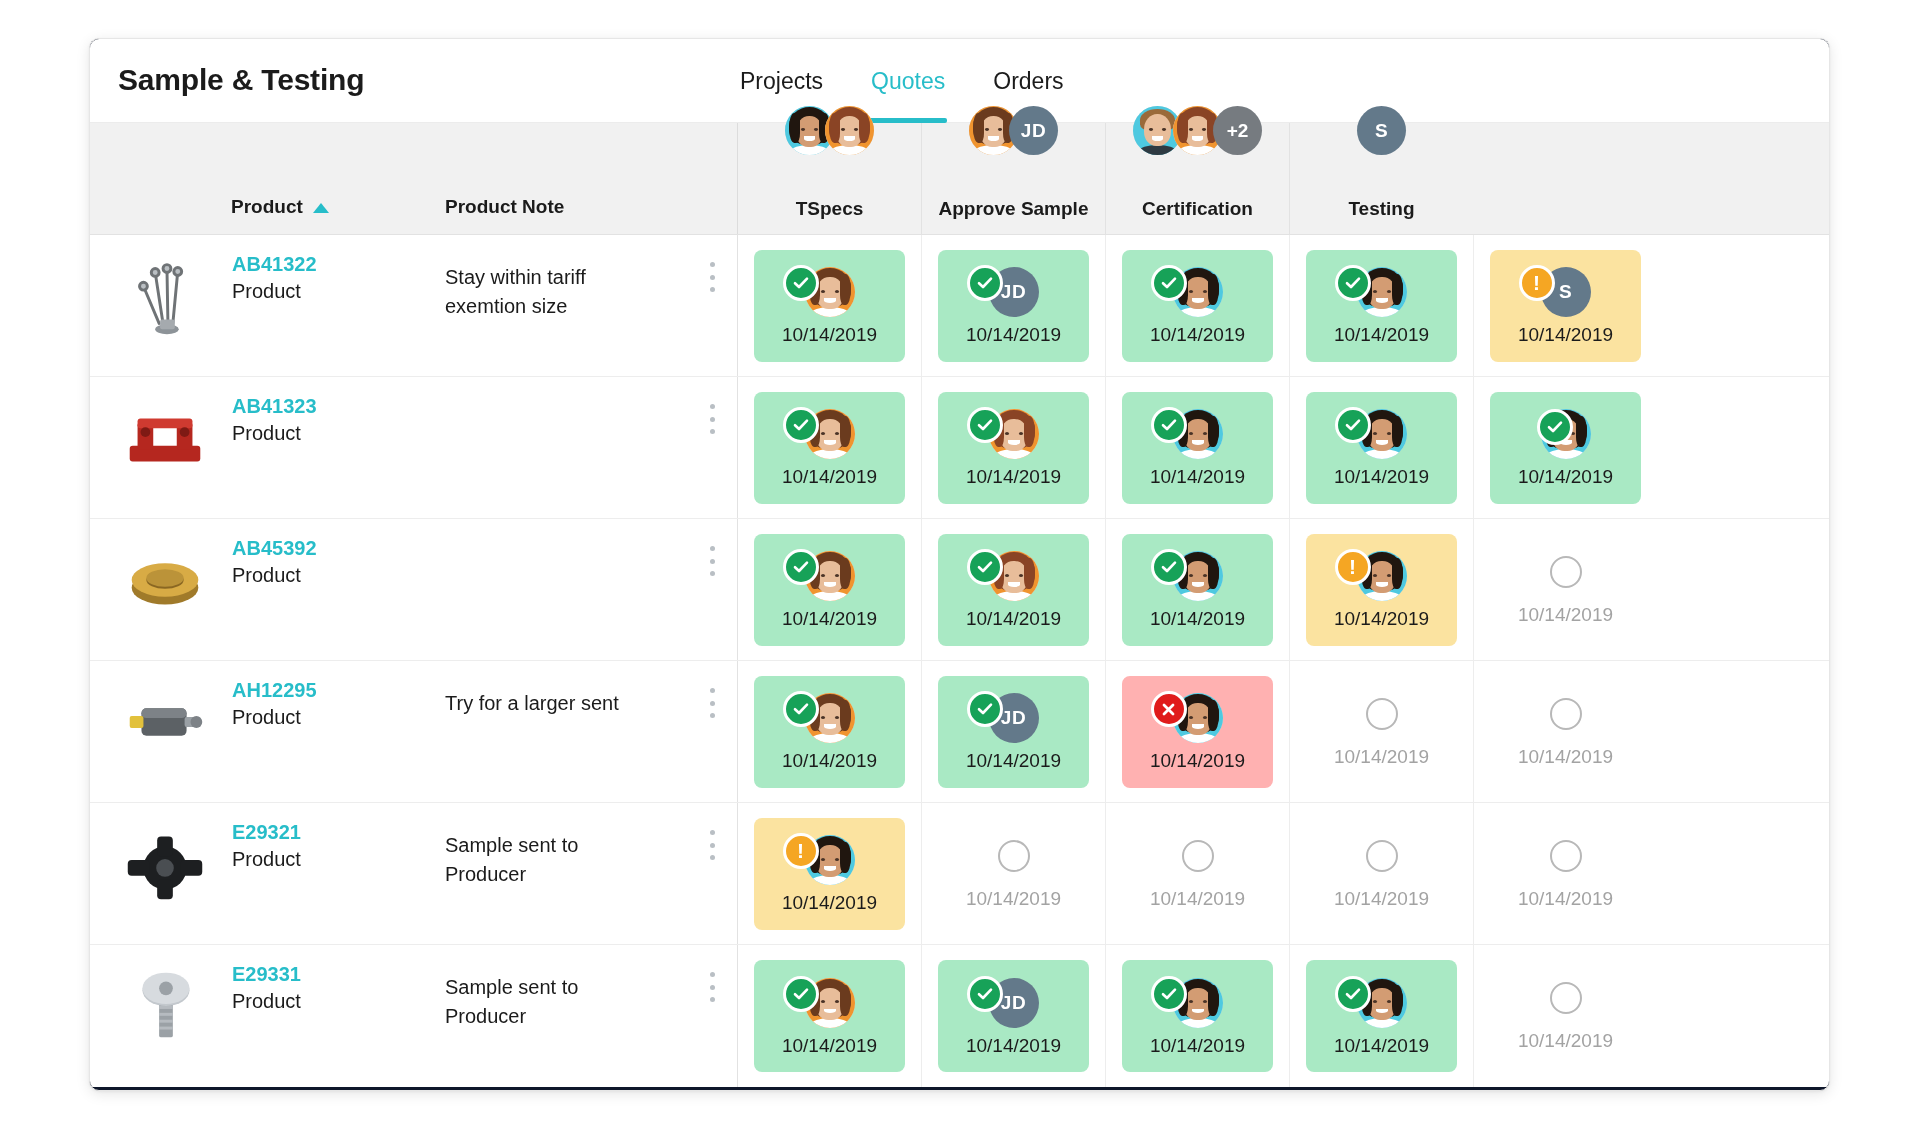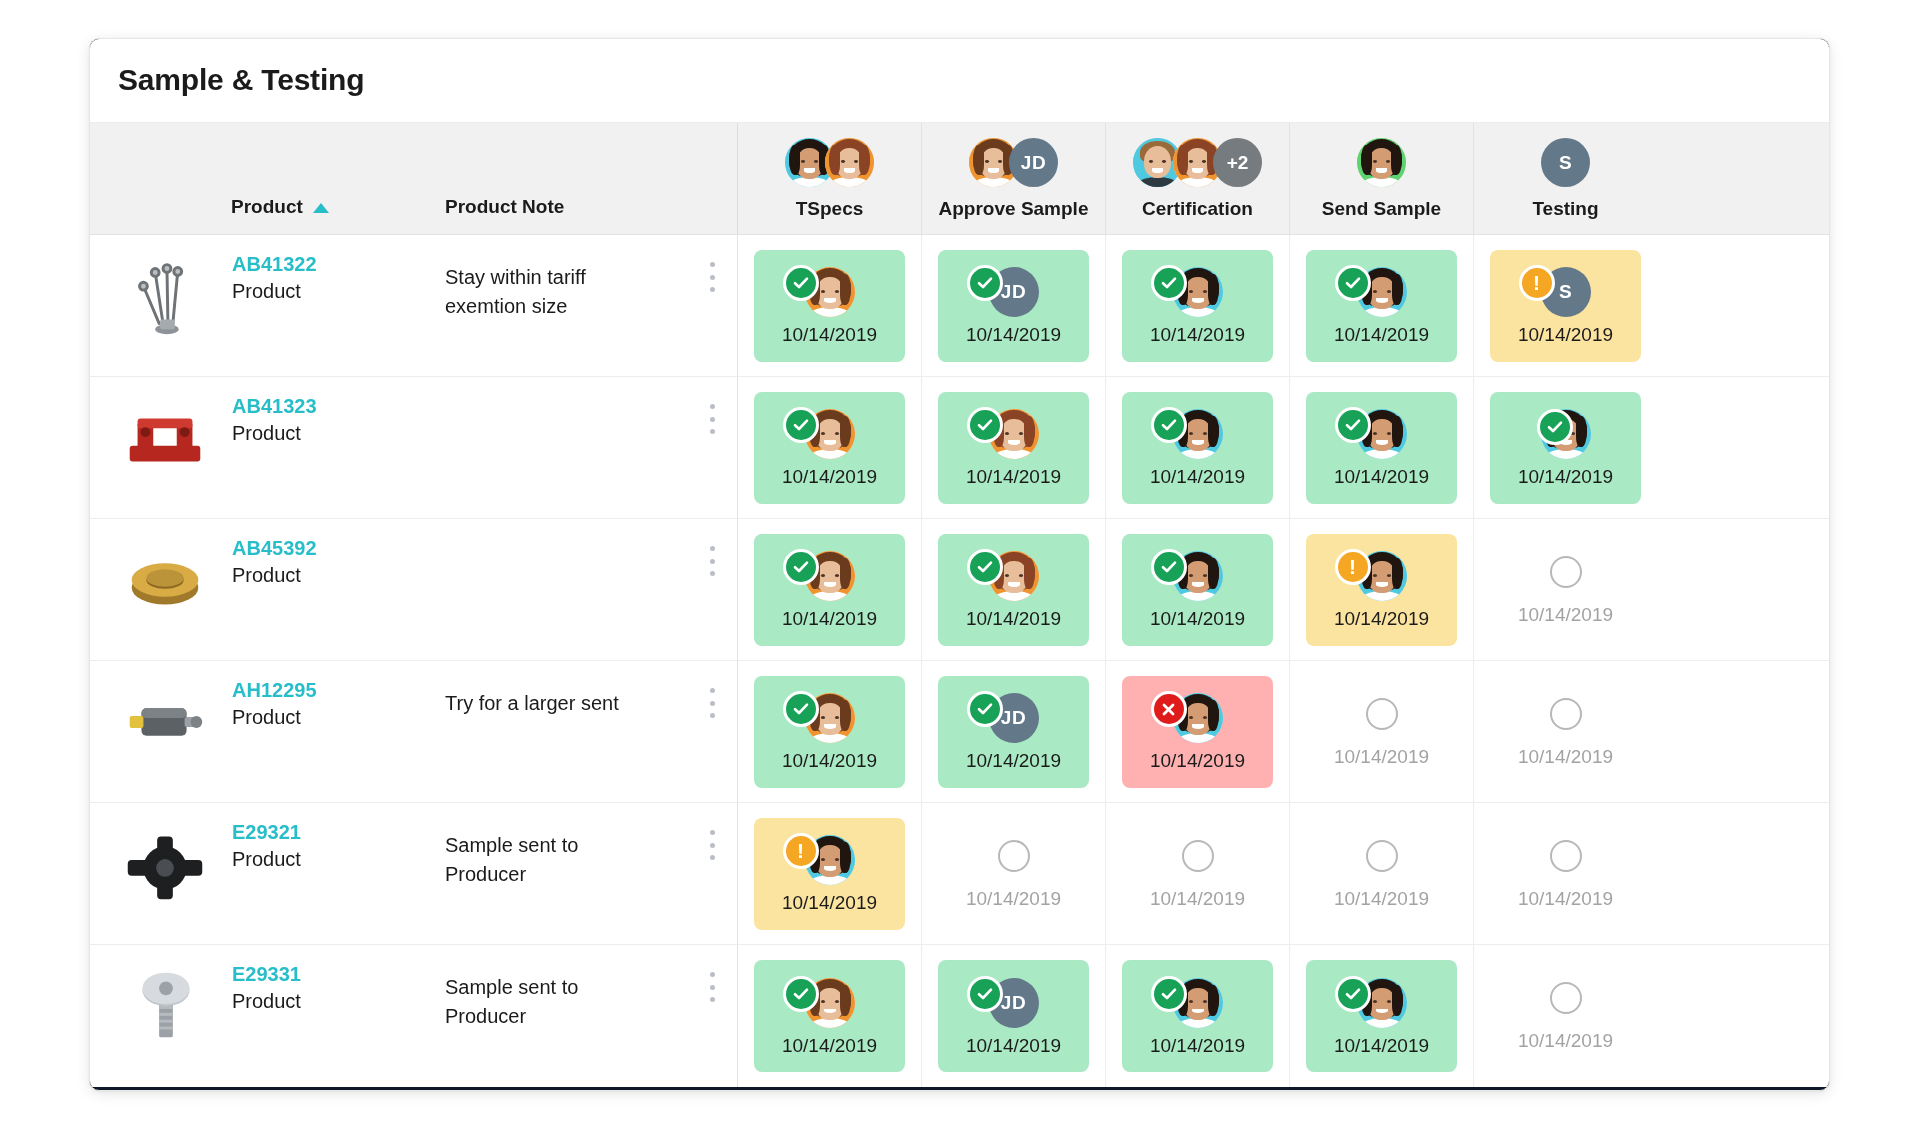--- a/index.html
+++ b/index.html
@@ -74,21 +74,21 @@
 
   .thead {
     display: flex;
     height: 112px;
     background: #f1f1f1;
     border-bottom: 1px solid #e2e2e2;
   }
 
   .col-product   { width: 355px; flex: 0 0 355px; }
   .col-note      { width: 292px; flex: 0 0 292px; }
-  .col-status    { width: 184px; flex: 0 0 184px; }
+  .col-status    { width: 184px; flex: 0 0 184px; gap: 32px; }
 
   .th {
     position: relative;
     display: flex;
     align-items: flex-end;
     padding-bottom: 16px;
   }
   .th-product { padding-left: 141px; }
   .th-note    { padding-left: 0; }
   .th-label {
@@ -348,20 +348,25 @@
   .chip.empty .chip-date { color: #a3a3a3; }
 </style>
 </head>
 <body>
 
 <div class="page">
   <div class="card">
 
     <div class="card-header">
       <div class="page-title">Sample &amp; Testing</div>
+      <div class="tabs" id="tabbar">
+          <div class="tab">Projects</div>
+          <div class="tab active">Quotes</div>
+          <div class="tab">Orders</div>
+        </div>
     </div>
 
     <div class="table">
       <div class="thead" id="thead">
           <div class="th col-product th-product">
             <span class="th-label">Product</span>
             <span class="sort-arrow"></span>
           </div>
           <div class="th col-note th-note">
             <span class="th-label">Product Note</span>
@@ -441,38 +446,20 @@
                   <div class="hairfront-l"></div>
                   <div class="hairfront-r"></div>
                 </div>
               </div>
               <div class="av av-more ">+2</div>
             </div>
             <span class="th-label">Certification</span>
           </div>
           <div class="th col-status th-status">
             <div class="avatar-stack">
-              <div class="av ">
-                <div class="face f-grn h-dark s-med b-wht ">
-                  <div class="bg"></div>
-                  <div class="body"></div>
-                  <div class="hair"></div>
-                  <div class="skin"></div>
-                  <div class="eye-l"></div>
-                  <div class="eye-r"></div>
-                  <div class="mouth"></div>
-                  <div class="hairfront-l"></div>
-                  <div class="hairfront-r"></div>
-                </div>
-              </div>
-            </div>
-            <span class="th-label">Send Sample</span>
-          </div>
-          <div class="th col-status th-status">
-            <div class="avatar-stack">
               <div class="av av-initials ">S</div>
             </div>
             <span class="th-label">Testing</span>
           </div>
         </div>
       <div id="tbody">
           <div class="row">
             <div class="cell-product col-product">
               <div class="thumb">
                 <svg viewBox="0 0 100 100">

